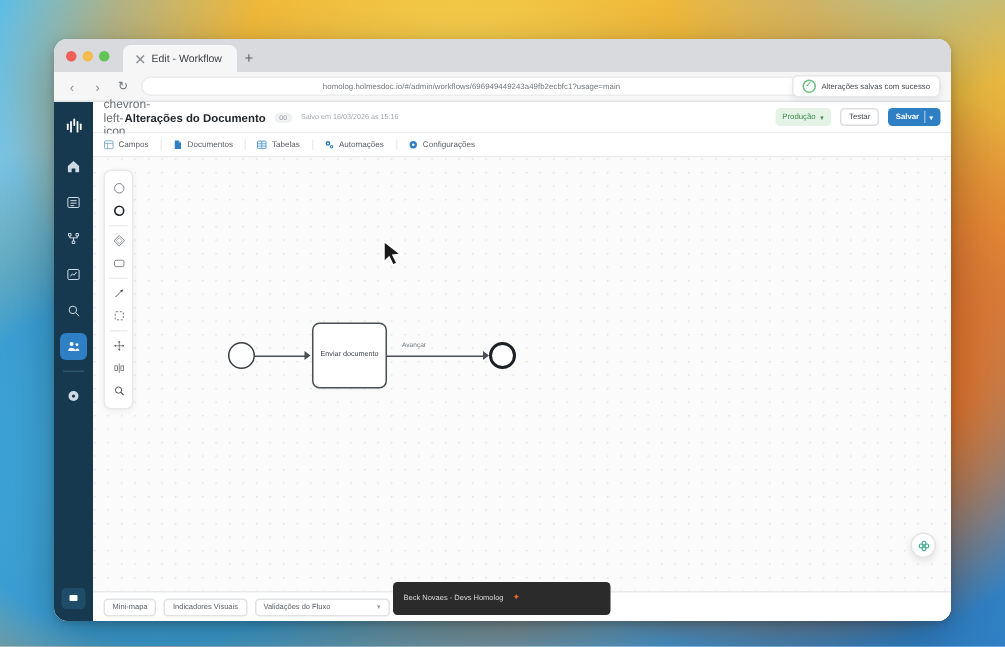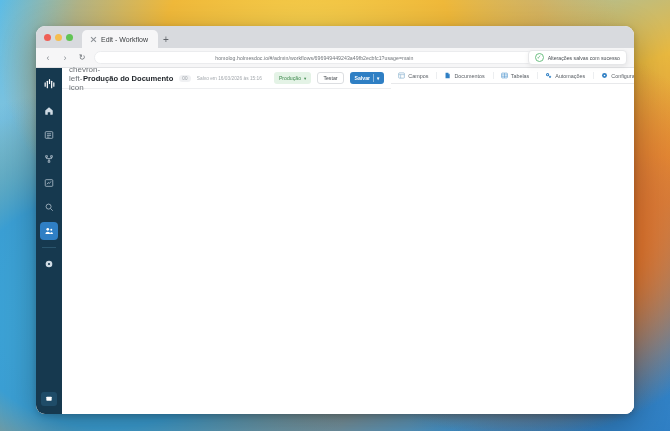--- a/index.html
+++ b/index.html
@@ -98,21 +98,21 @@
   .rail-item.active svg { stroke: #ffffff; fill: none; }
   .rail-sep { width: 14px; height: 1px; background: #2a556d; margin: 4px 0; }
   .rail-spacer { flex: 1; }
   .rail-chat {
     width: 16px; height: 14px; border-radius: 3px; background: #1f4c68;
     display:flex; align-items:center; justify-content:center; margin-bottom: 8px;
   }
   .rail-chat svg { width: 8px; height: 8px; stroke: #dbe6ee; fill:none; stroke-width:1.4; }
 
   
-  .main { flex: 1; display: flex; flex-direction: row; min-width: 0; background:#fff; }
+  .main { flex: 1; display: flex; flex-direction: column; min-width: 0; background:#fff; }
 
   
   .apphdr {
     height: 21px; flex: none; background: #ffffff;
     display: flex; align-items: center; padding: 0 7px; gap: 6px;
     border-bottom: 1px solid #edeef0;
   }
   .back-chev { font-size: 8px; color: #6b7075; width: 8px; }
   .doc-title { font-size: 7.6px; font-weight: bold; color: #23282d; white-space: nowrap; }
   .doc-badge {
@@ -337,21 +337,21 @@
         <svg viewBox="0 0 24 24">
             <rect x="4" y="5" width="16" height="12" rx="2" fill="#ffffff" stroke="none"></rect>
           </svg>
       </div>
     </div>
 
     <div class="main">
 
       <div class="apphdr">
         <span class="back-chev">chevron-left-icon</span>
-        <span class="doc-title">Produção do Documento</span>
+        <span class="doc-title">Alterações do Documento</span>
         <span class="doc-badge">00</span>
         <span class="saved-at">Salvo em 16/03/2026 às 15:16</span>
         <span class="hdr-spacer"></span>
         <div class="pill pill-env">
           <span>Produção</span>
           <span class="caret">▾</span>
         </div>
         <div class="pill pill-test">Testar</div>
         <div class="pill pill-save">
           <span>Salvar</span>

